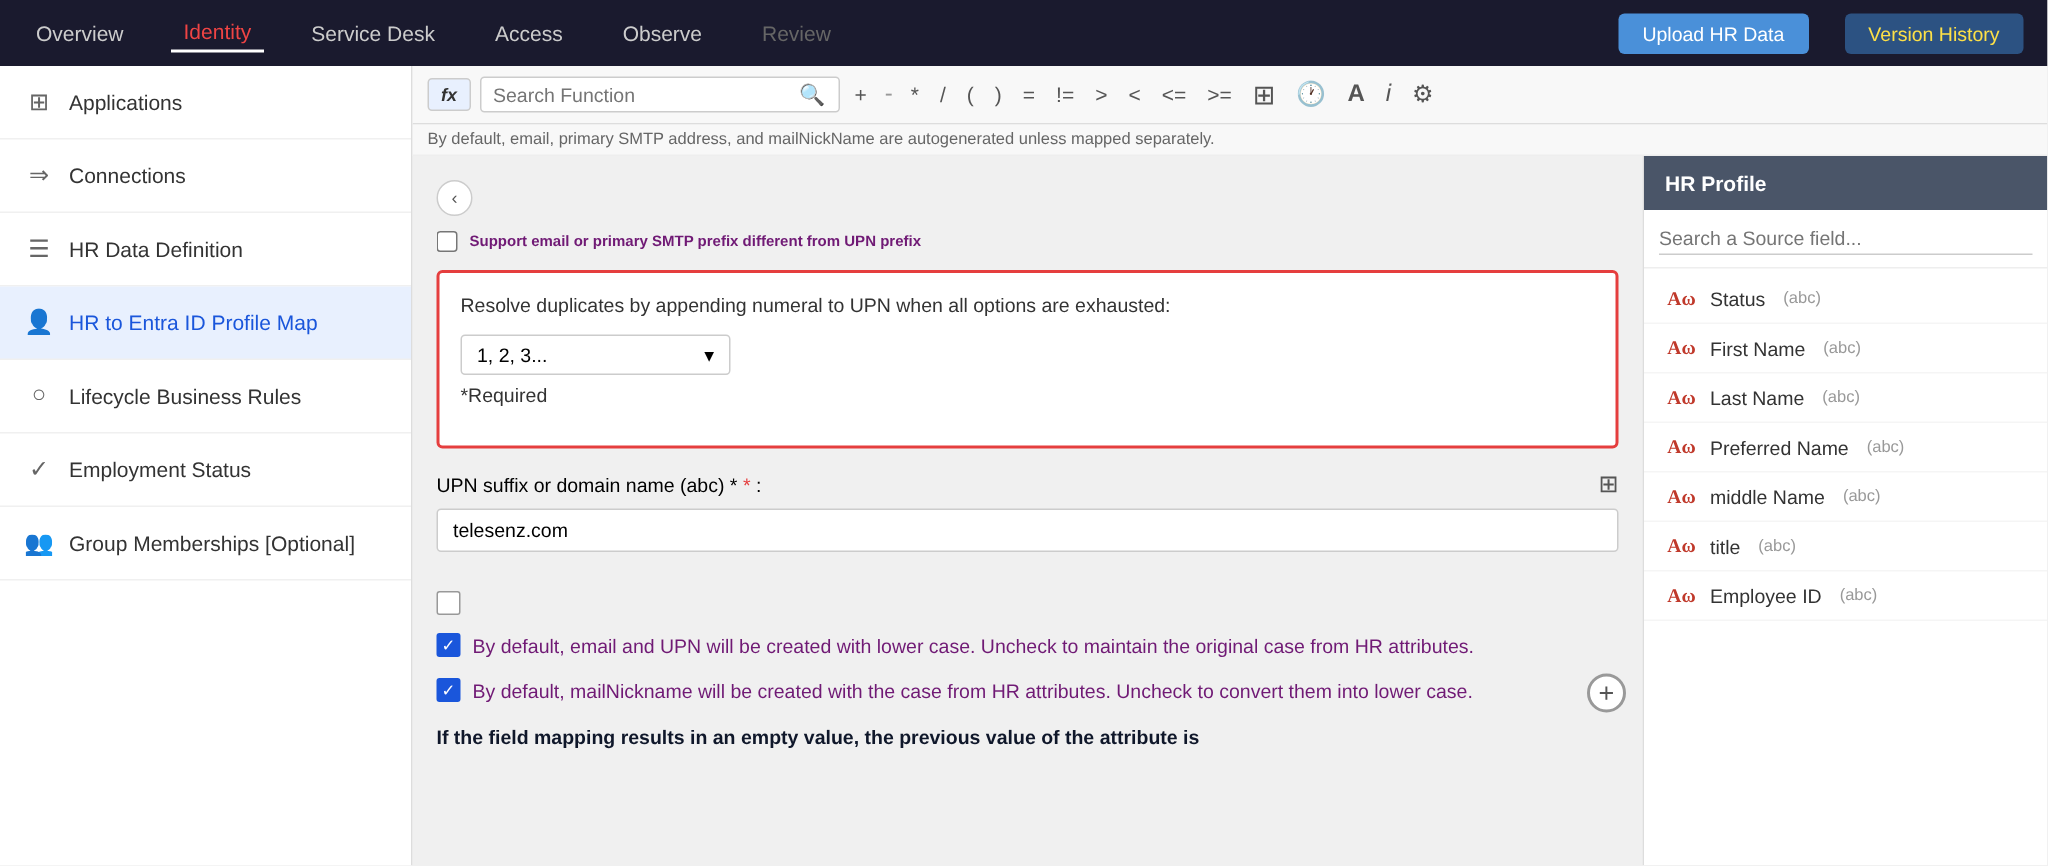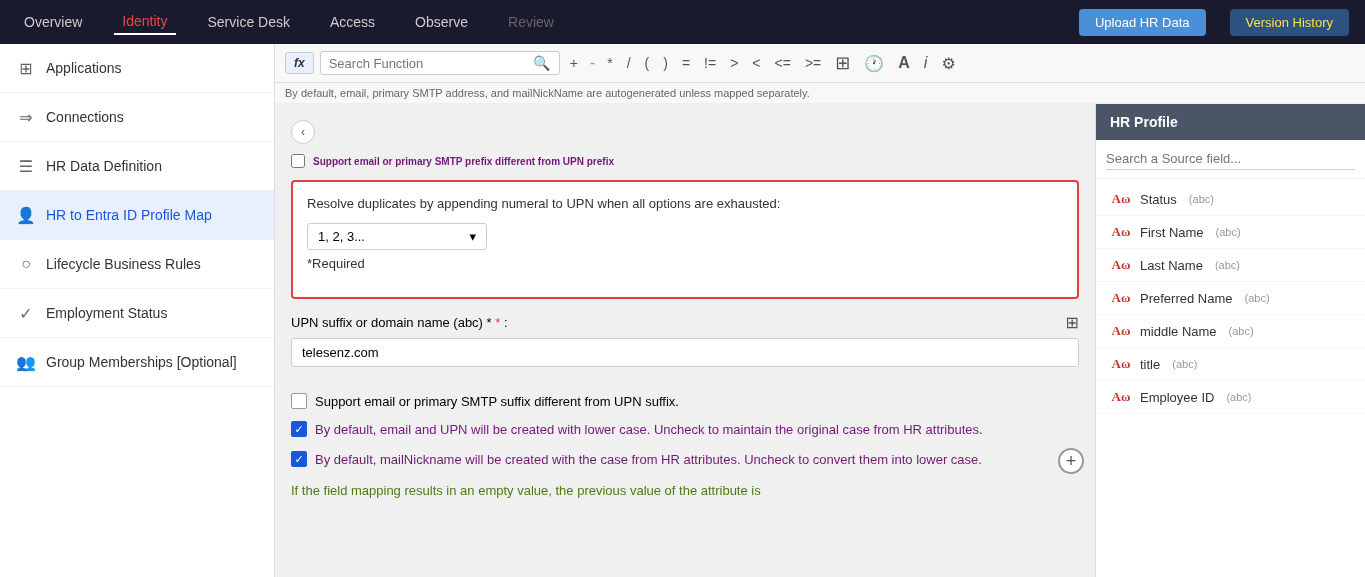--- a/index.html
+++ b/index.html
@@ -65,21 +65,21 @@
     .upn-input { width: 100%; border: 1px solid #ccc; border-radius: 3px; padding: 6px 10px; font-size: 13px; margin-bottom: 12px; }
 
     
     .checkbox-blue { width: 16px; height: 16px; background: #1a56db; border: none; border-radius: 2px; display: inline-flex; align-items: center; justify-content: center; flex-shrink: 0; cursor: pointer; }
     .checkbox-blue::after { content: '✓'; color: #fff; font-size: 11px; }
     .checkbox-empty { width: 16px; height: 16px; border: 1px solid #999; border-radius: 2px; background: #fff; flex-shrink: 0; cursor: pointer; }
 
     .check-row { display: flex; align-items: flex-start; gap: 8px; margin-bottom: 12px; }
     .check-row p { font-size: 13px; color: #701a75; line-height: 1.4; }
 
-    .info-text { font-size: 13px; color: #4d7c0f; line-height: 1.5; margin-top: 10px; }
+    .info-text { font-size: 13px; color: #0f172a; line-height: 1.5; margin-top: 10px; font-weight: bold; }
 
     
     .hr-panel { width: 270px; flex-shrink: 0; border-left: 1px solid #ddd; display: flex; flex-direction: column; background: #fff; }
     .hr-panel-header { background: #4a5568; color: #fff; padding: 10px 14px; font-size: 14px; font-weight: 600; }
     .hr-panel-search { padding: 8px 10px; border-bottom: 1px solid #eee; }
     .hr-panel-search input { width: 100%; border: none; border-bottom: 1px solid #ccc; outline: none; font-size: 13px; padding: 3px 0; background: transparent; }
     .hr-field-list { flex: 1; overflow-y: auto; padding: 4px 0; }
     .hr-field-item { display: flex; align-items: center; gap: 8px; padding: 8px 14px; border-bottom: 1px solid #f5f5f5; cursor: pointer; }
     .hr-field-icon { color: #c0392b; font-size: 12px; font-weight: bold; font-family: serif; width: 22px; text-align: center; flex-shrink: 0; }
     .hr-field-name { font-size: 13px; color: #333; }
@@ -192,21 +192,20 @@
               <span style="color:#e53e3e;"> *</span>
               <span> :</span>
             </span>
             <button class="grid-icon-btn">⊞</button>
           </div>
           <input type="text" class="upn-input" value="telesenz.com" style="">
         </div>
 
         <div class="checkbox-row">
           <div class="checkbox-empty"></div>
-          <span>Support email or primary SMTP suffix different from UPN suffix.</span>
         </div>
 
         <div class="check-row">
           <div class="checkbox-blue"></div>
           <p>By default, email and UPN will be created with lower case. Uncheck to maintain the original case from HR attributes.</p>
         </div>
 
         <div class="check-row" style="position:relative;">
           <div class="checkbox-blue"></div>
           <p>By default, mailNickname will be created with the case from HR attributes. Uncheck to convert them into lower case.</p>

